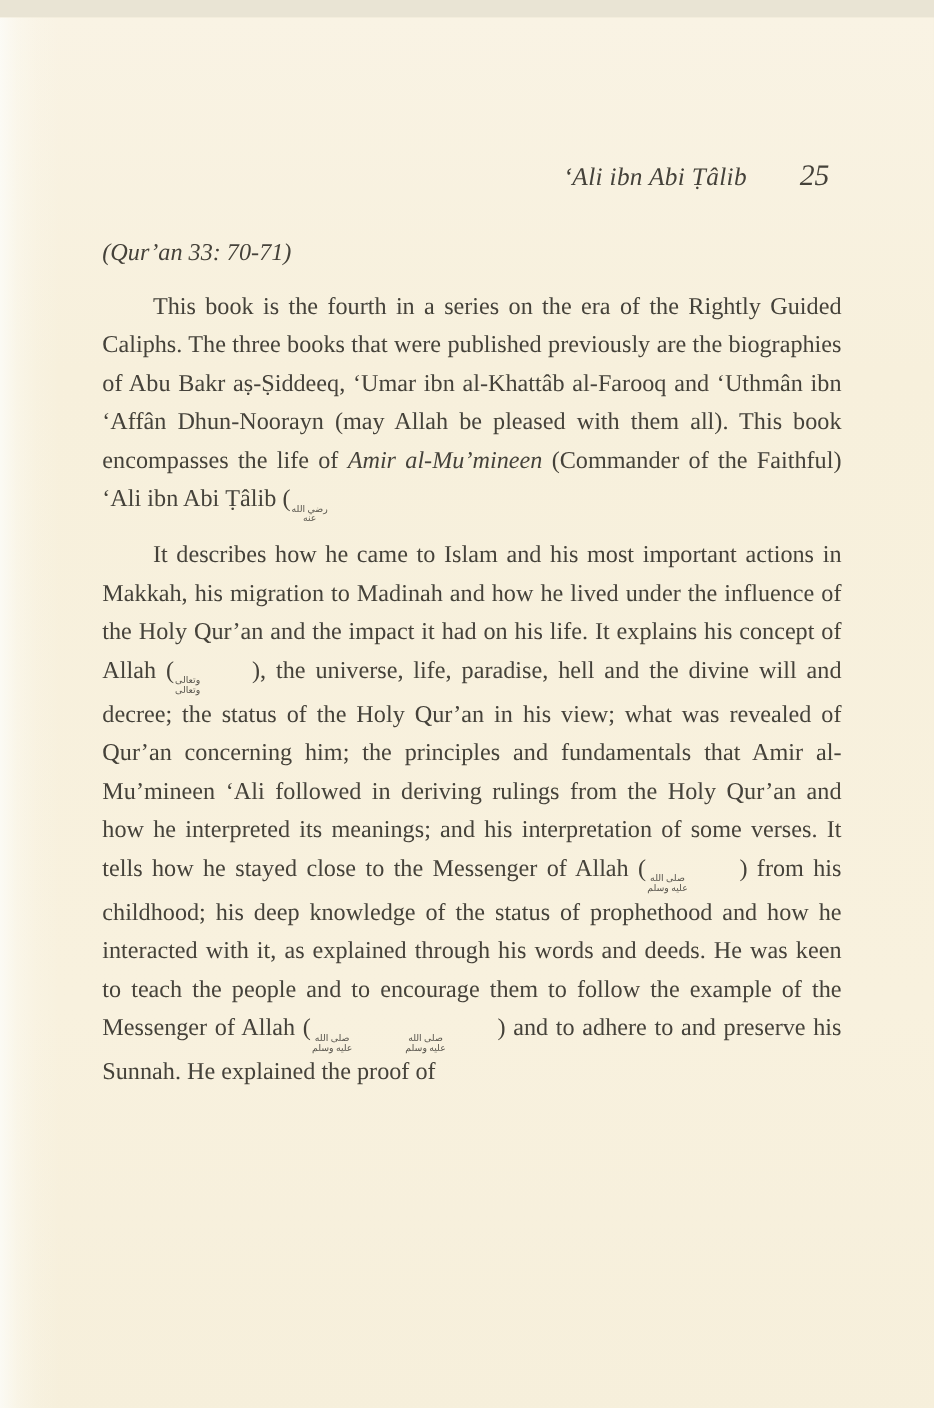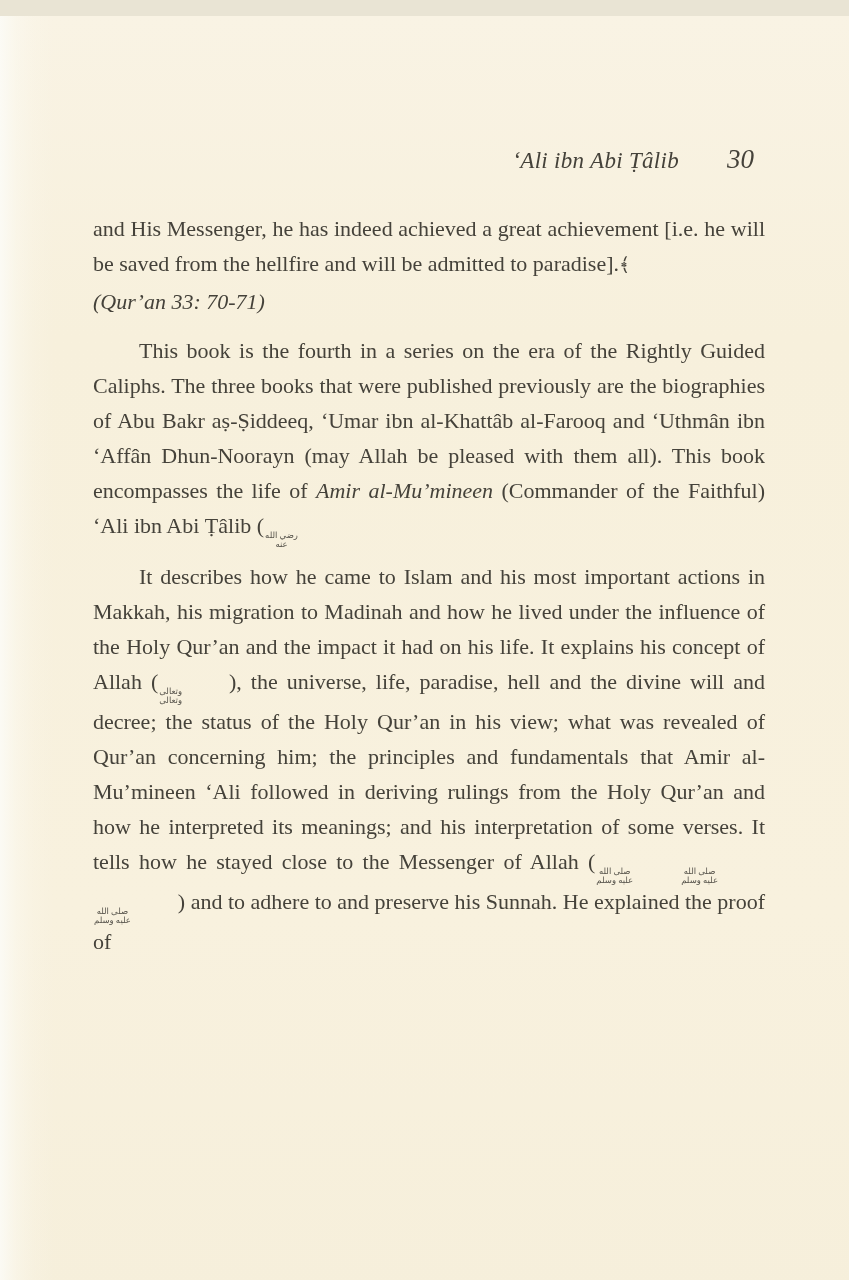--- a/index.html
+++ b/index.html
@@ -86,36 +86,35 @@
   .honorific span {
     white-space: nowrap;
   }
 </style>
 </head>
 <body>
 
 <div class="scan" data-name="book-page-scan">
   <header class="page-header" data-name="page-header">
     <span class="running-title" data-name="running-title">‘Ali ibn Abi Ṭâlib</span>
-    <span class="page-number" data-name="page-number">30</span>
+    <span class="page-number" data-name="page-number">25</span>
   </header>
   <main class="page-body" data-name="page-body">
-      <p class="para" data-name="continuation-paragraph"><span class="run normal" data-name="text-run">and His Messenger, he has indeed achieved a great achievement [i.e. he will be saved from the hellfire and will be admitted to paradise].</span><span class="run ornament" data-name="quran-closing-ornament">﴾</span></p>
       <p class="para align-right italic" data-name="quran-attribution"><span class="run italic" data-name="text-run">(Qur’an 33: 70-71)</span></p>
       <p class="para indent" data-name="series-paragraph"><span class="run normal" data-name="text-run">This book is the fourth in a series on the era of the Rightly Guided Caliphs. The three books that were published previously are the biographies of Abu Bakr aṣ-Ṣiddeeq, ‘Umar ibn al-Khattâb al-Farooq and ‘Uthmân ibn ‘Affân Dhun-Noorayn (may Allah be pleased with them all). This book encompasses the life of </span><span class="run italic" data-name="text-run">Amir al-Mu’mineen</span><span class="run normal" data-name="text-run"> (Commander of the Faithful) ‘Ali ibn Abi Ṭâlib (</span><span class="honorific" data-name="radi-allahu-anhu-honorific">
           <span>رضي الله</span>
           <span>عنه</span>
         </span></p>
       <p class="para indent" data-name="overview-paragraph"><span class="run normal" data-name="text-run">It describes how he came to Islam and his most important actions in Makkah, his migration to Madinah and how he lived under the influence of the Holy Qur’an and the impact it had on his life. It explains his concept of Allah (</span><span class="honorific" data-name="subhanahu-wa-taala-honorific">
           <span>وتعالى</span>
           <span>وتعالى</span>
         </span><span class="run normal" data-name="text-run">), the universe, life, paradise, hell and the divine will and decree; the status of the Holy Qur’an in his view; what was revealed of Qur’an concerning him; the principles and fundamentals that Amir al-Mu’mineen ‘Ali followed in deriving rulings from the Holy Qur’an and how he interpreted its meanings; and his interpretation of some verses. It tells how he stayed close to the Messenger of Allah (</span><span class="honorific" data-name="sallallahu-alayhi-wa-sallam-honorific">
           <span>صلى الله</span>
           <span>عليه وسلم</span>
-        </span><span class="honorific" data-name="sallallahu-alayhi-wa-sallam-honorific">
+        </span><span class="run normal" data-name="text-run">) from his childhood; his deep knowledge of the status of prophethood and how he interacted with it, as explained through his words and deeds. He was keen to teach the people and to encourage them to follow the example of the Messenger of Allah (</span><span class="honorific" data-name="sallallahu-alayhi-wa-sallam-honorific">
           <span>صلى الله</span>
           <span>عليه وسلم</span>
         </span><span class="honorific" data-name="sallallahu-alayhi-wa-sallam-honorific">
           <span>صلى الله</span>
           <span>عليه وسلم</span>
         </span><span class="run normal" data-name="text-run">) and to adhere to and preserve his Sunnah. He explained the proof of</span></p>
     </main>
 </div>
 
 </body></html>

